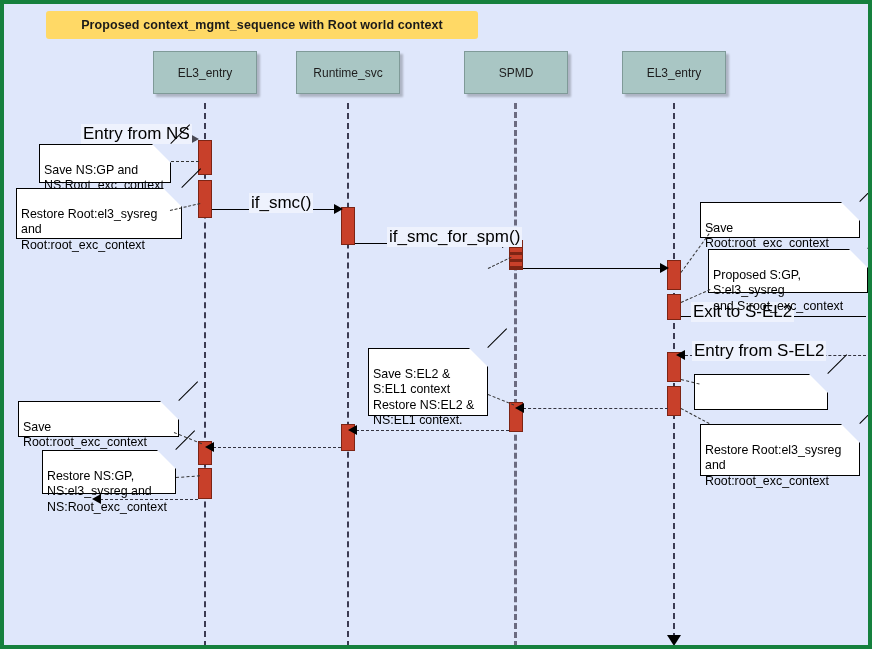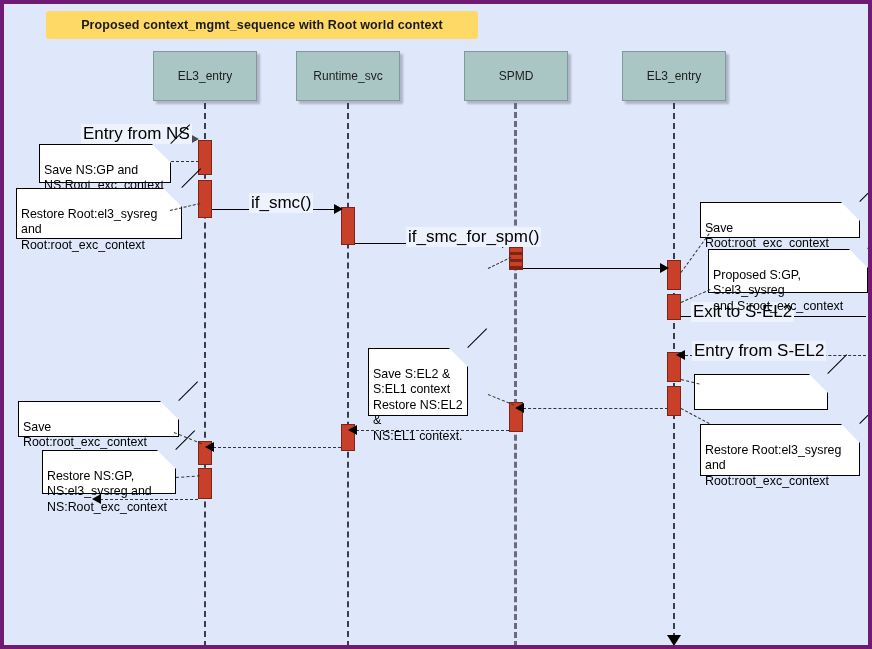--- a/index.html
+++ b/index.html
@@ -1,37 +1,37 @@
 <!DOCTYPE html>
 <html><head>
 <meta charset="utf-8">
 <style>
   html,body{margin:0;padding:0;background:#000;}
   #canvas{
     position:relative;
     width:872px;height:649px;
     background:#dfe7fb;
-    border:4px solid #701a75;
+    border:4px solid #15803d;
     box-sizing:border-box;
     overflow:hidden;
     font-family:"Liberation Sans", sans-serif;
     text-decoration:underline;
   }
   .title-band{
     position:absolute;
     left:42px;top:7px;width:432px;height:28px;
     background:#ffd966;
     border-radius:3px;
     display:flex;align-items:center;justify-content:center;
     font-size:12.5px;font-weight:bold;color:#1a1a1a;
     letter-spacing:0.1px;
   }
   .lifeline-head{
     position:absolute;
-    width:104px;height:50px;
+    width:104px;height:43px;
     background:#a9c6c4;
     border:1px solid #7f9a98;
     box-shadow:3px 3px 2px rgba(0,0,0,0.22);
     display:flex;align-items:center;justify-content:center;
     font-size:12px;color:#1d1d1d;
     box-sizing:border-box;
   }
   .lifeline-line{
     position:absolute;
     width:0;
@@ -161,21 +161,21 @@
   <div class="msg-line gray" style="left:120px;top:135px;width:72px;"></div>
   <div class="arrowhead-r gray" style="left:186px;top:130px;"></div>
   <div class="msg-label" style="left:77px;top:120px;">Entry from NS</div>
 
   <div class="msg-line" style="left:208px;top:205px;width:128px;"></div>
   <div class="arrowhead-r" style="left:330px;top:200px;"></div>
   <div class="msg-label" style="left:245px;top:189px;">if_smc()</div>
 
   <div class="msg-line" style="left:351px;top:239px;width:153px;"></div>
   <div class="arrowhead-r" style="left:498px;top:234px;"></div>
-  <div class="msg-label" style="left:402px;top:223px;">if_smc_for_spm()</div>
+  <div class="msg-label" style="left:383px;top:223px;">if_smc_for_spm()</div>
 
   <div class="msg-line" style="left:519px;top:264px;width:143px;"></div>
   <div class="arrowhead-r" style="left:656px;top:259px;"></div>
 
   <div class="msg-line" style="left:677px;top:312px;width:185px;"></div>
   <div class="msg-label" style="left:687px;top:298px;">Exit to S-EL2</div>
 
   <div class="msg-line dashed" style="left:681px;top:351px;width:181px;"></div>
   <div class="arrowhead-l" style="left:672px;top:346px;"></div>
   <div class="msg-label" style="left:688px;top:337px;text-align:right;">Entry from S-EL2</div>
@@ -204,21 +204,21 @@
     <span>Restore Root:el3_sysreg
 and
 Root:root_exc_context</span>
     <span class="fold"></span>
     <span class="foldline"></span>
   </div>
   <div class="link" style="left:166px;top:206px;width:31px;transform:rotate(-13deg);"></div>
 
   <div class="link" style="left:484px;top:264px;width:26px;transform:rotate(-26deg);"></div>
 
-  <div class="note" style="left:364px;top:344px;width:100px;height:68px;">
+  <div class="note" style="left:364px;top:344px;width:120px;height:68px;">
     <span>Save S:EL2 &amp;
 S:EL1 context
 Restore NS:EL2 &amp;
 NS:EL1 context.</span>
     <span class="fold"></span>
     <span class="foldline"></span>
   </div>
   <div class="link" style="left:484px;top:390px;width:28px;transform:rotate(22deg);"></div>
 
   <div class="note" style="left:696px;top:198px;width:160px;height:36px;">

